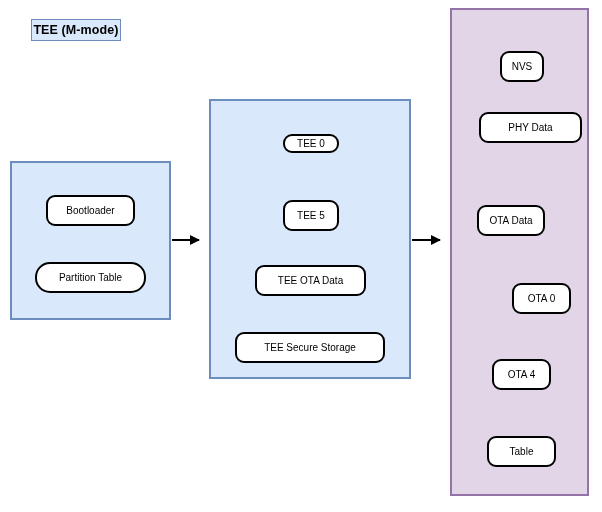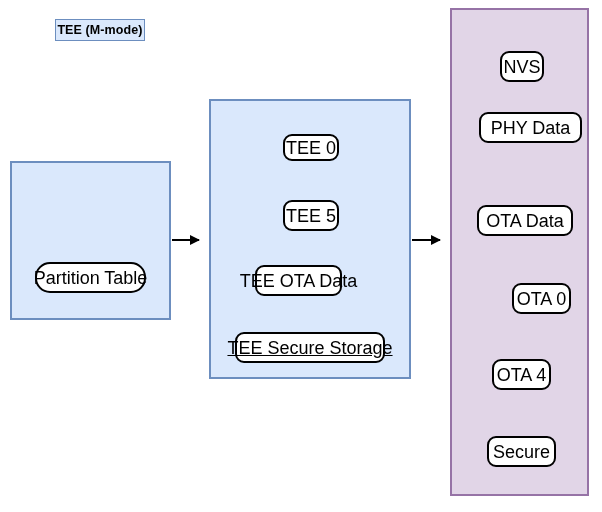--- a/index.html
+++ b/index.html
@@ -23,21 +23,20 @@
     border-width: 1px;
     border-style: solid;
     display: flex;
     align-items: center;
     justify-content: center;
     font-size: 12.5px;
     font-weight: bold;
     color: #000000;
     letter-spacing: 0.1px;
     white-space: nowrap;
-    margin-left: 24px;
   }
   .legend-tee {
     left: 31px;  top: 19px;  width: 90px; height: 22px;
     background: #dae8fc;
     border-color: #6c8ebf;
   }
   .legend-ree {
     left: 31px;  top: 59px;  width: 90px; height: 22px;
     background: #e1d5e7;
     border-color: #9673a6;
@@ -66,21 +65,21 @@
   
   .node {
     position: absolute;
     box-sizing: border-box;
     background: #ffffff;
     border: 2.4px solid #000000;
     border-radius: 9px;
     display: flex;
     align-items: center;
     justify-content: center;
-    font-size: 18px;
+    font-size: 10px;
     color: #000000;
     white-space: nowrap;
     line-height: 1;
   }
 
   
   .arrow {
     position: absolute;
     height: 2px;
     background: #000000;
@@ -100,32 +99,33 @@
   .arrow-2 { left: 412px; top: 239px; width: 28px; }
 </style>
 </head>
 <body>
 
 <div id="canvas">
 
   <div class="legend-swatch legend-tee">TEE (M-mode)</div>
 
   <div class="container-box cont-left"></div>
+  <div class="node" style="left:46px; top:195px; width:89px; height:31px;">Bootloader</div>
   <div class="node" style="left:35px; top:262px; width:111px; height:31px;border-radius:15px;">Partition Table</div>
 
   <div class="container-box cont-mid"></div>
-  <div class="node" style="left:283px; top:134px; width:56px; height:27px;">TEE 0</div>
+  <div class="node" style="left:283px; top:134px; width:56px; height:19px;">TEE 0</div>
   <div class="node" style="left:283px; top:200px; width:56px; height:31px;">TEE 5</div>
-  <div class="node" style="left:255px; top:265px; width:87px; height:31px;">TEE OTA Data</div>
-  <div class="node" style="left:235px; top:332px; width:150px; height:31px;text-decoration:underline;">TEE Secure Storage</div>
+  <div class="node" style="left:255px; top:265px; width:111px; height:31px;">TEE OTA Data</div>
+  <div class="node" style="left:235px; top:332px; width:150px; height:31px;">TEE Secure Storage</div>
 
   <div class="container-box cont-right"></div>
   <div class="node" style="left:500px; top:51px; width:44px; height:31px;">NVS</div>
   <div class="node" style="left:479px; top:112px; width:103px; height:31px;">PHY Data</div>
-  <div class="node" style="left:477px; top:205px; width:96px; height:31px;">OTA Data</div>
+  <div class="node" style="left:477px; top:205px; width:68px; height:31px;">OTA Data</div>
   <div class="node" style="left:512px; top:283px; width:59px; height:31px;">OTA 0</div>
   <div class="node" style="left:492px; top:359px; width:59px; height:31px;">OTA 4</div>
-  <div class="node" style="left:487px; top:436px; width:69px; height:31px;">Secure</div>
+  <div class="node" style="left:487px; top:436px; width:69px; height:31px;">Table</div>
 
   <div class="arrow arrow-1"></div>
   <div class="arrow arrow-2"></div>
 
 </div>
 
 </body></html>

